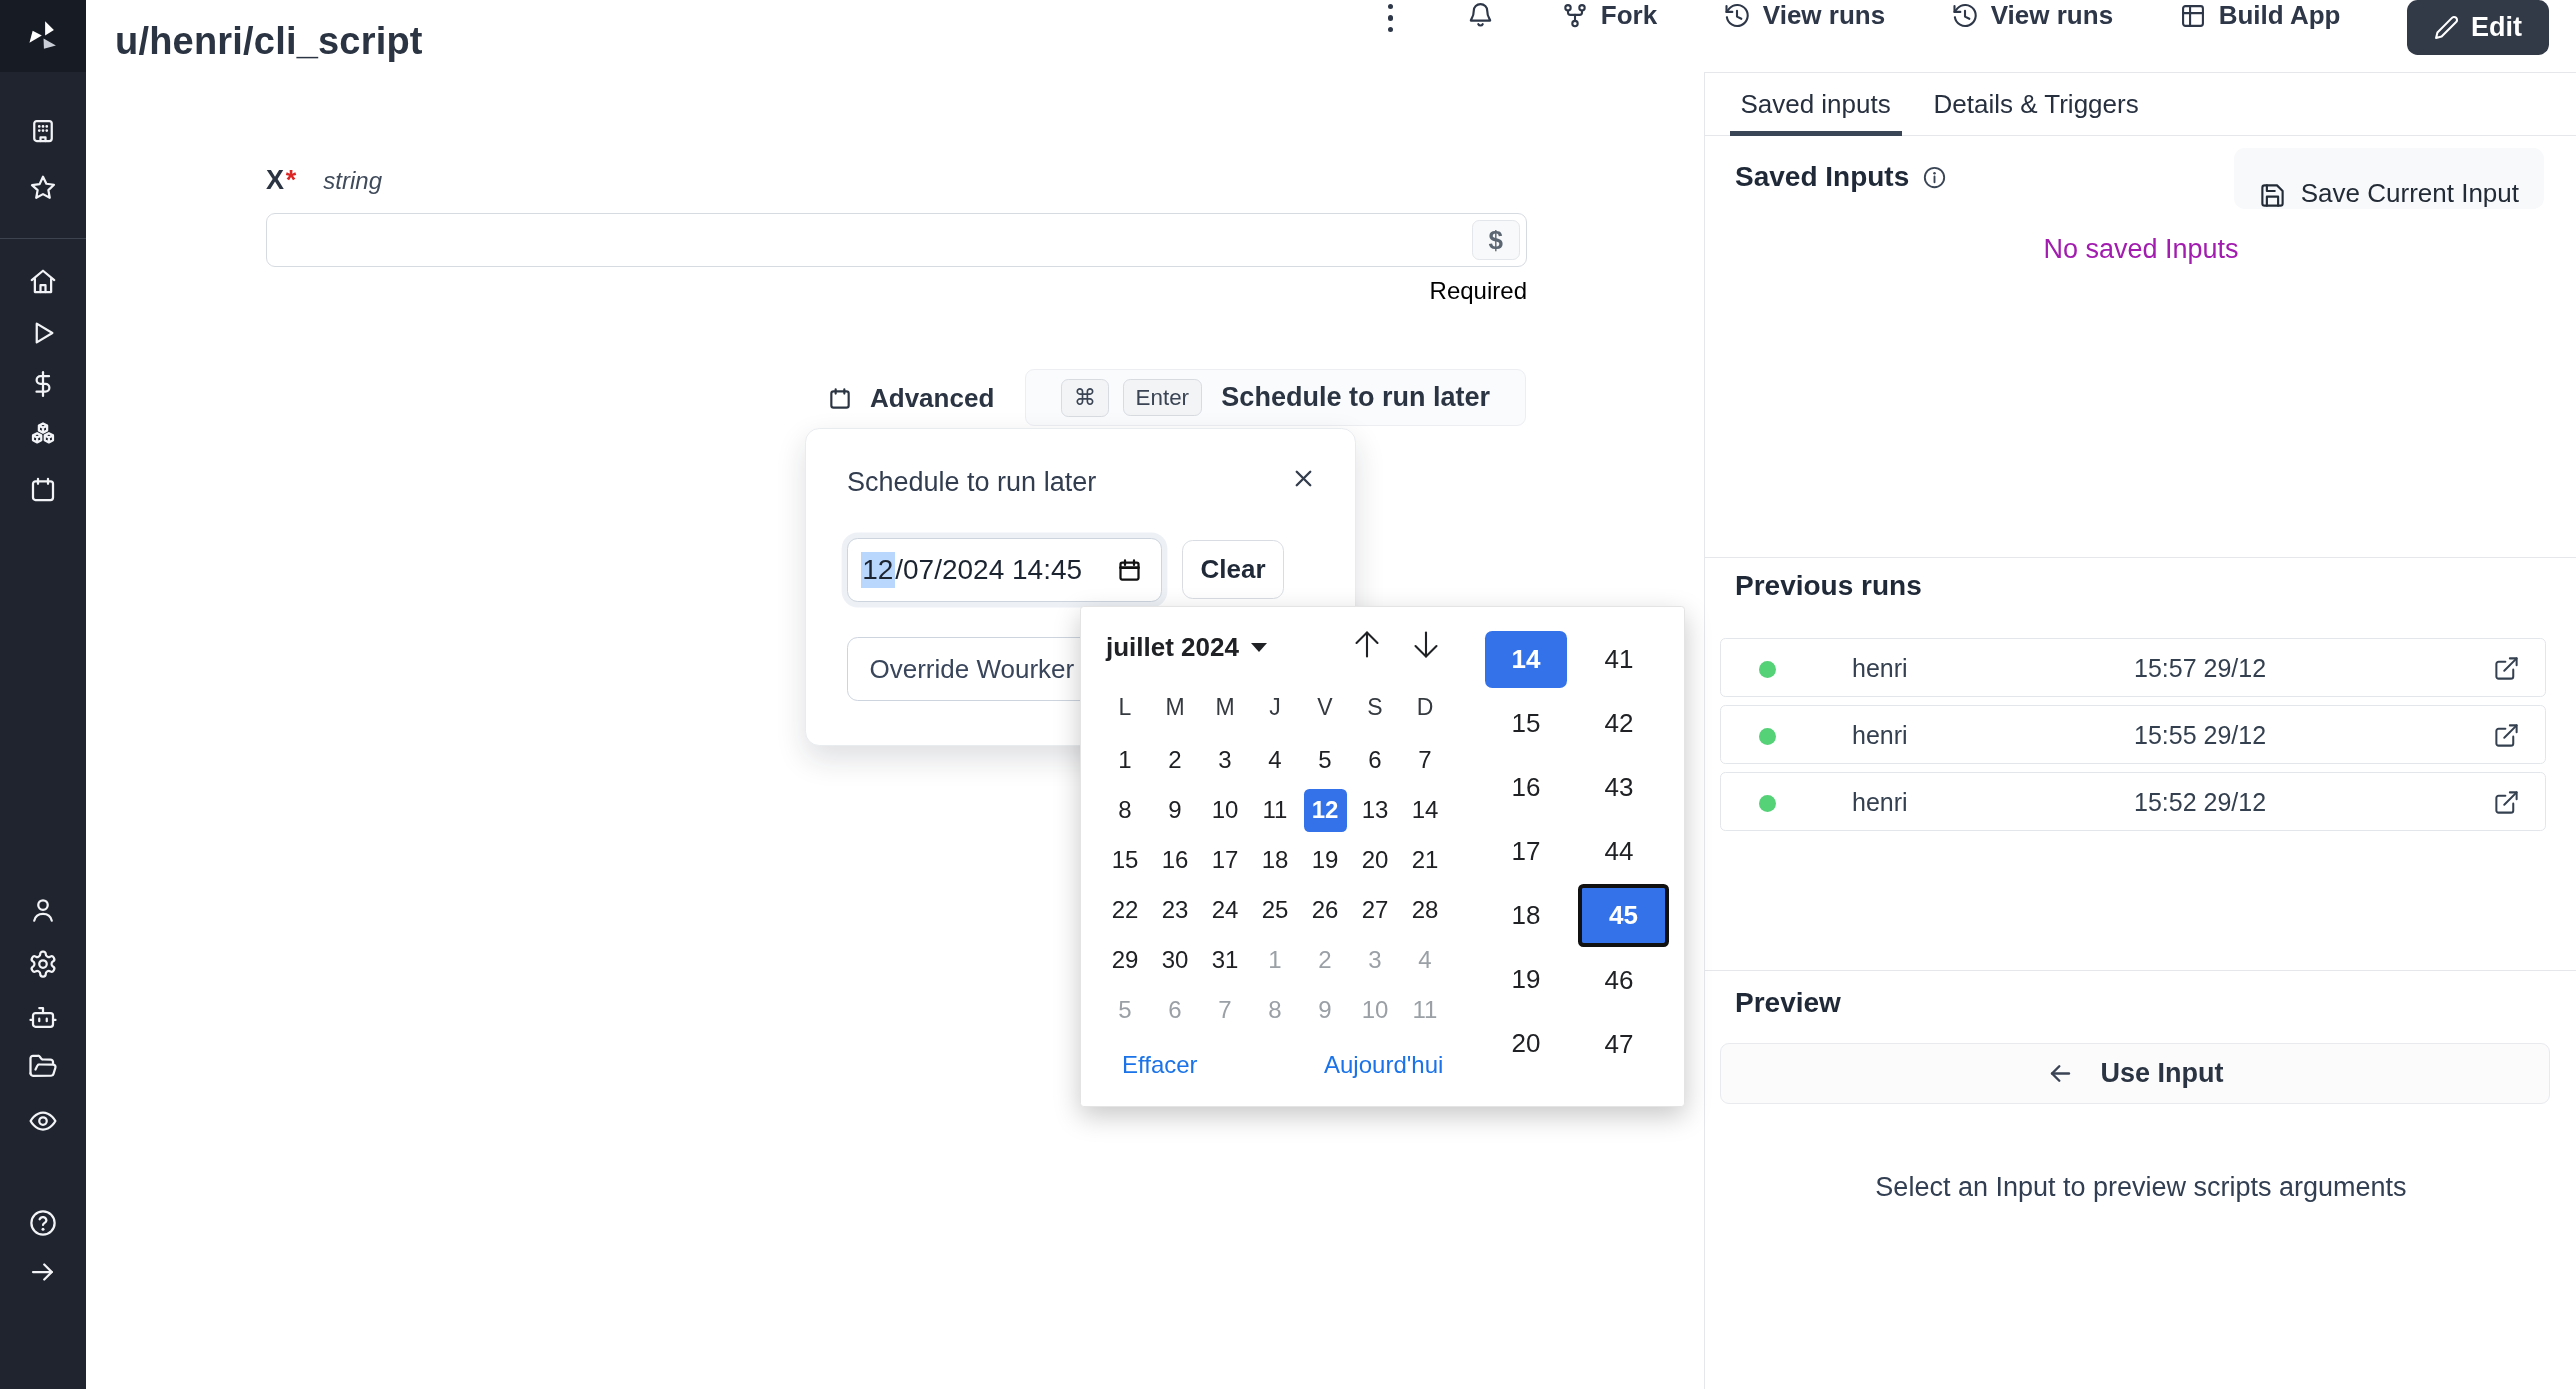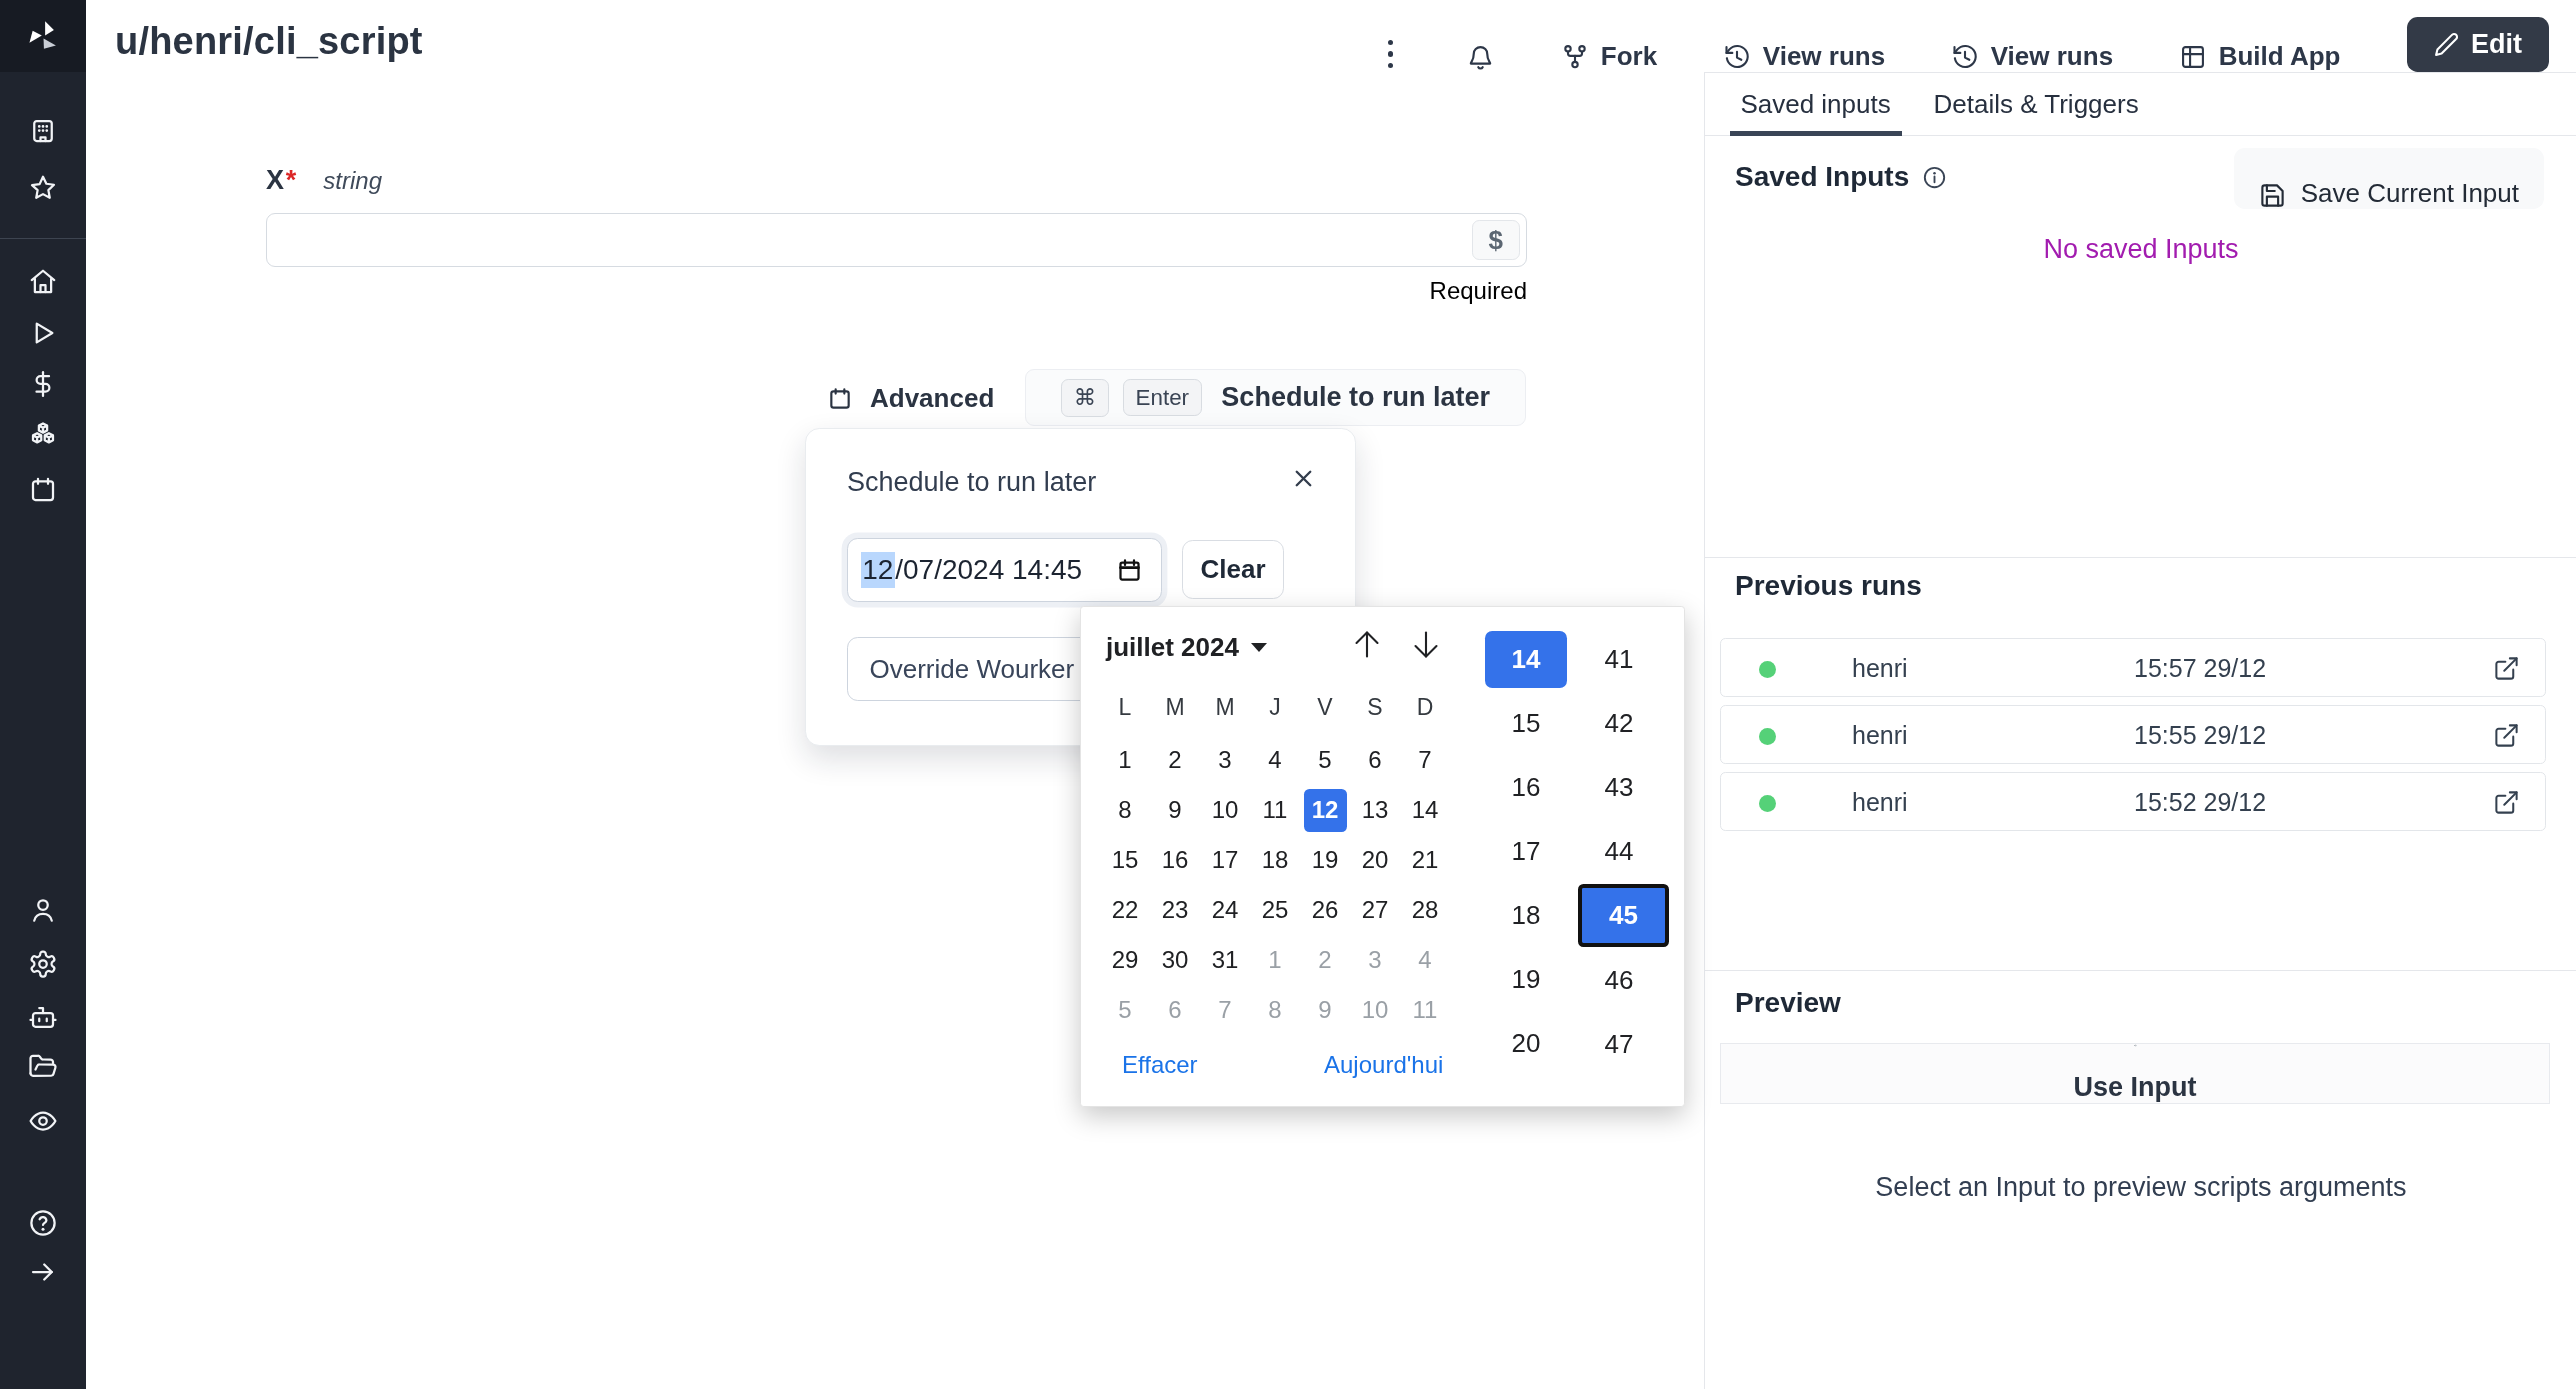--- a/index.html
+++ b/index.html
@@ -9,21 +9,21 @@
 
   
   .sidebar { position:absolute; left:0; top:0; width:86px; height:1390px; background:#1f242e; z-index:30; }
   .logo-block { position:absolute; left:0; top:0; width:86px; height:72px; background:#171b23; display:flex; align-items:center; justify-content:center; }
   .side-ic { position:absolute; left:28px; width:30px; height:30px; color:#f1f3f6; cursor:pointer; }
   .side-divider { position:absolute; left:0; top:238px; width:86px; height:0.9px; background:#3d4450; }
 
   
   .topbar { position:absolute; left:86px; top:0; width:2490px; height:72px; background:#fff; }
   .page-title { position:absolute; left:29px; top:19.7px; font-size:38px; font-weight:700; color:#2b3442; letter-spacing:0.2px; }
-  .top-actions { position:absolute; right:27px; top:0; height:72px; display:flex; align-items:flex-end; gap:66px; }
+  .top-actions { position:absolute; right:27px; top:0; height:72px; display:flex; align-items:flex-start; gap:66px; }
   .tb-btn { display:flex; align-items:center; gap:11.6px; font-size:26px; font-weight:600; color:#2d3748; cursor:pointer; white-space:nowrap; }
   .tb-btn svg { width:28px; height:28px; }
   .kebab { display:flex; flex-direction:column; gap:6.3px; padding:3.6px 7.2px; cursor:pointer; }
   .kebab i { width:5.4px; height:5.4px; border-radius:50%; background:#2d3748; }
   .edit-btn { display:flex; align-items:center; gap:12.5px; background:#333a47; color:#fff; font-size:27px; font-weight:700; border-radius:10.7px; padding:0 27px; height:55px; cursor:pointer; }
   .edit-btn svg { width:25px; height:25px; stroke-width:2; }
 
   
   .field-label { position:absolute; left:266px; top:165px; font-size:27px; display:flex; align-items:baseline; }
   .fl-name { font-weight:700; color:#2b3442; }
@@ -91,21 +91,21 @@
   .no-saved { position:absolute; left:0; top:161px; width:872px; text-align:center; font-size:27px; color:#a21caf; }
   .runs-divider { position:absolute; left:0; top:484px; width:872px; height:0.9px; background:#e5e7eb; }
   .runs-head { position:absolute; left:30px; top:497px; font-size:28px; font-weight:700; color:#1f2937; }
   .run-card { position:absolute; left:15px; width:826px; height:59px; border:0.9px solid #e3e6ea; border-radius:5.4px; background:#fff; cursor:pointer; }
   .run-card .dot { position:absolute; left:38px; top:21.5px; width:17px; height:17px; border-radius:50%; background:#55d178; }
   .run-card .user { position:absolute; left:131px; top:15px; font-size:25px; color:#34404f; }
   .run-card .time { position:absolute; left:413px; top:15px; font-size:25px; color:#34404f; }
   .run-card .ext { position:absolute; right:25px; top:16px; width:27px; height:27px; color:#34404f; cursor:pointer; }
   .prev-divider { position:absolute; left:0; top:897px; width:872px; height:0.9px; background:#e5e7eb; }
   .prev-head { position:absolute; left:30px; top:914px; font-size:28px; font-weight:700; color:#1f2937; }
-  .use-input { position:absolute; left:15px; top:970px; width:830px; height:61px; background:#fbfbfc; border:1.8px solid #e8eaee; border-radius:0; display:flex; align-items:center; justify-content:center; gap:25px; cursor:pointer;flex-direction:column; }
+  .use-input { position:absolute; left:15px; top:970px; width:830px; height:61px; background:#fbfbfc; border:1.8px solid #e8eaee; border-radius:9px; display:flex; align-items:center; justify-content:center; gap:25px; cursor:pointer; }
   .use-input svg { width:29px; height:29px; color:#3a4454; stroke-width:2; }
   .use-input .t { font-size:27px; font-weight:700; color:#2b3442; }
   .select-hint { position:absolute; left:0; top:1055px; width:872px; text-align:center; font-size:27px; color:#323e51;margin-top:44px; }
 </style>
 </head>
 <body>
 
 <div class="app">
 
   <aside class="sidebar">

